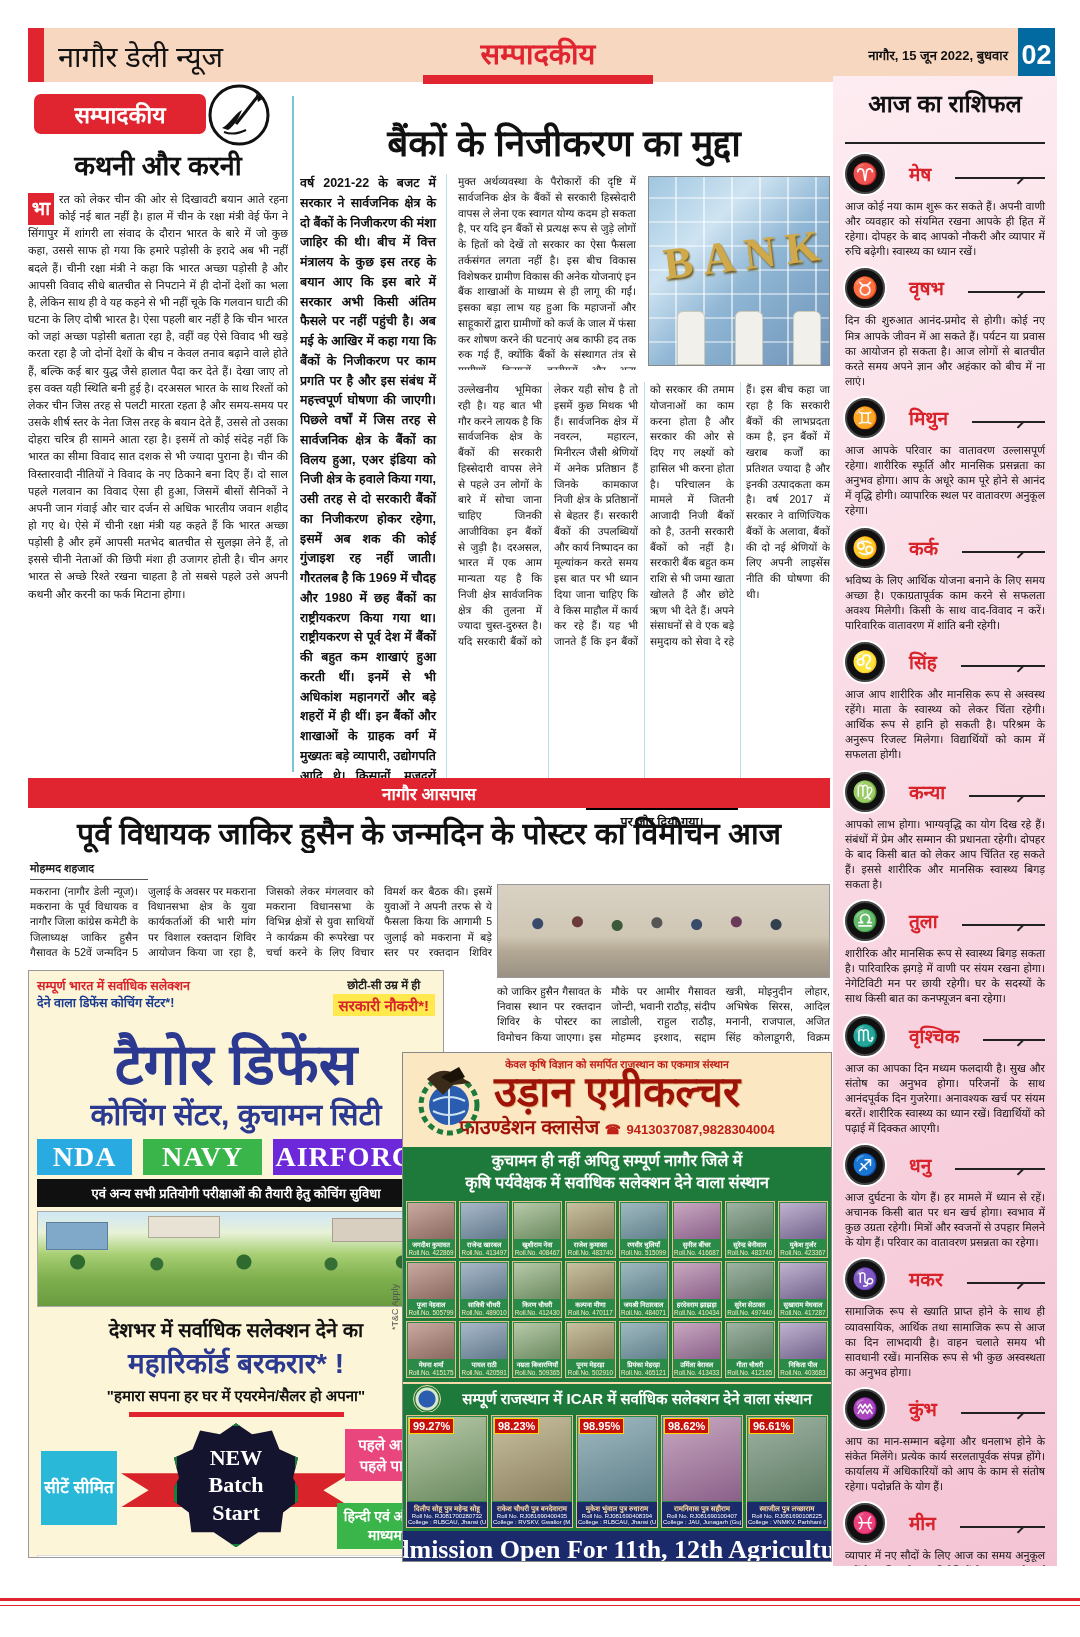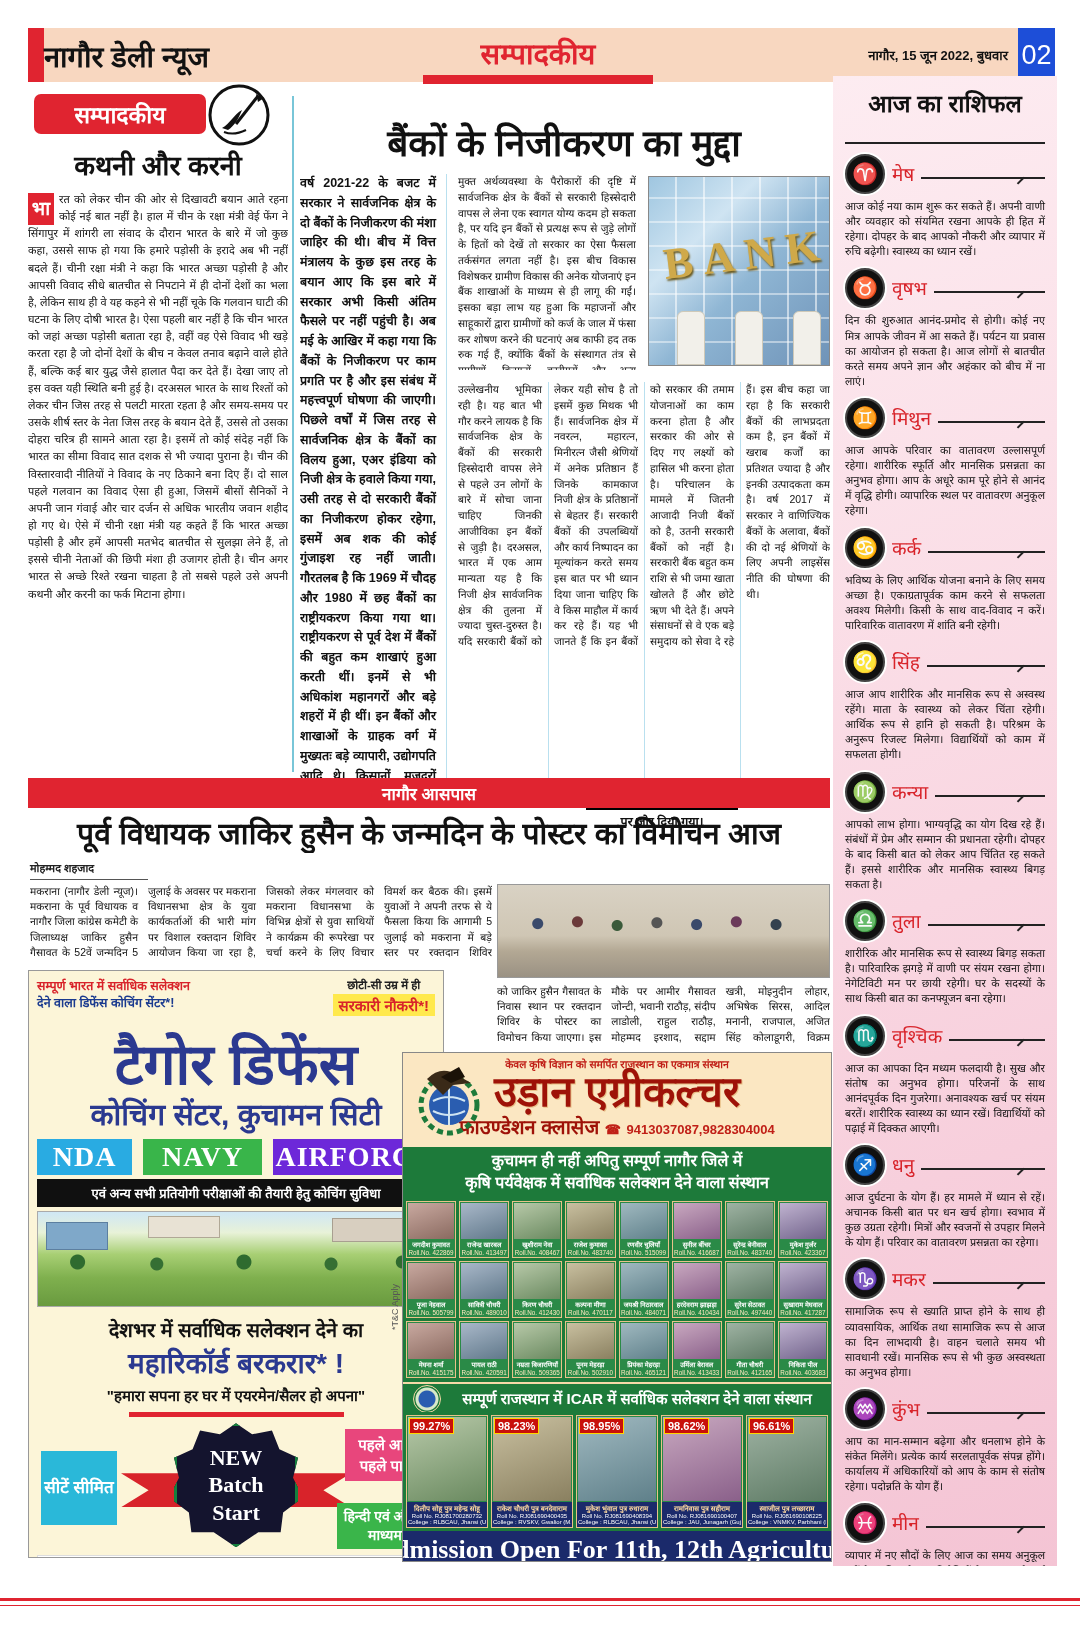--- a/index.html
+++ b/index.html
@@ -2,26 +2,26 @@
 <html><head>
 <meta charset="utf-8">
 <style>
   html,body{margin:0;padding:0;background:#e9e9e9;}
   .page{position:relative;width:1080px;height:1637px;background:#ffffff;margin:0 auto;
         font-family:"Liberation Sans",sans-serif;color:#111;overflow:hidden;}
 
   
   .hdr{position:absolute;left:28px;top:28px;width:1027px;height:54px;background:#f8d7c0;display:flex;align-items:center;}
   .hdr-redblock{width:16px;height:54px;background:#e02430;flex:0 0 auto;}
-  .masthead{font-size:29px;font-weight:bold;color:#121212;white-space:nowrap;}
+  .masthead{font-size:29px;font-weight:normal;color:#121212;margin-left:14px;white-space:nowrap;}
   .hdr-center{position:absolute;left:300px;width:420px;top:5px;text-align:center;}
   .hdr-section{color:#e02430;font-size:29px;font-weight:bold;}
   .hdr-underline{width:230px;height:9px;background:#e02430;margin:3px auto 0;}
   .hdr-date{margin-left:auto;font-size:13px;font-weight:bold;white-space:nowrap;padding-right:10px;}
-  .pagenum{width:37px;height:54px;background:#1d4ed8;color:#fff;font-size:27px;font-weight:normal;
+  .pagenum{width:37px;height:54px;background:#0369a1;color:#fff;font-size:27px;font-weight:bold;
            display:flex;align-items:center;justify-content:center;flex:0 0 auto;}
 
   
   .edit{position:absolute;left:28px;top:94px;width:260px;height:678px;}
   .edit-banner{width:172px;height:40px;background:#e02430;border-radius:7px;color:#fff;font-size:23px;font-weight:bold;
                display:flex;align-items:center;justify-content:center;margin-left:6px;}
   .edit-icon{position:absolute;right:18px;top:-10px;width:62px;height:62px;}
   .edit-title{text-align:center;font-size:27px;font-weight:bold;margin:12px 0 8px;white-space:nowrap;overflow:hidden;}
   .edit-body{font-size:11px;line-height:1.56;text-align:justify;height:560px;overflow:hidden;}
   .dropcap{float:left;background:#e02430;color:#fff;font-size:19px;font-weight:bold;width:26px;height:32px;
@@ -49,21 +49,21 @@
              font-size:12.5px;font-weight:bold;text-align:center;padding-top:3px;white-space:nowrap;}
 
   
   .horo{position:absolute;left:833px;top:76px;width:224px;height:1490px;box-sizing:border-box;padding:10px 12px;
         background:linear-gradient(160deg,#fdecf1 0%,#f9d6e1 55%,#f4c4d4 100%);overflow:hidden;}
   .horo-title{font-size:24px;font-weight:bold;text-align:center;border-bottom:2px solid #222;padding-bottom:23px;margin-bottom:10px;white-space:nowrap;}
   .h-entry{margin-bottom:9px;}
   .h-head{display:flex;align-items:center;}
   .h-icon{width:36px;height:36px;border-radius:50%;background:#101010;color:#fff;display:flex;align-items:center;
           justify-content:center;font-size:21px;border:2px solid #444;box-shadow:0 0 0 2px #fff;flex:0 0 auto;}
-  .h-name{color:#d8232a;font-size:19px;font-weight:normal;margin:0 7px;white-space:nowrap;}
+  .h-name{color:#d8232a;font-size:19px;font-weight:bold;margin:0 24px;white-space:nowrap;}
   .h-line{flex:1;position:relative;height:12px;}
   .h-line::before{content:"";position:absolute;left:0;right:0;top:9px;border-top:2px solid #222;}
   .h-line::after{content:"";position:absolute;right:22px;top:5px;width:9px;height:9px;border-right:2px solid #222;
                  transform:rotate(45deg);background:inherit;}
   .h-text{font-size:10.8px;line-height:1.4;text-align:justify;margin-top:5px;}
 
   
   .nb{position:absolute;left:28px;top:778px;width:802px;height:30px;background:#e02430;color:#fff;font-size:17px;
       font-weight:bold;display:flex;align-items:center;justify-content:center;}
   .news-headline{position:absolute;left:28px;top:812px;width:802px;font-size:30px;font-weight:bold;text-align:center;

